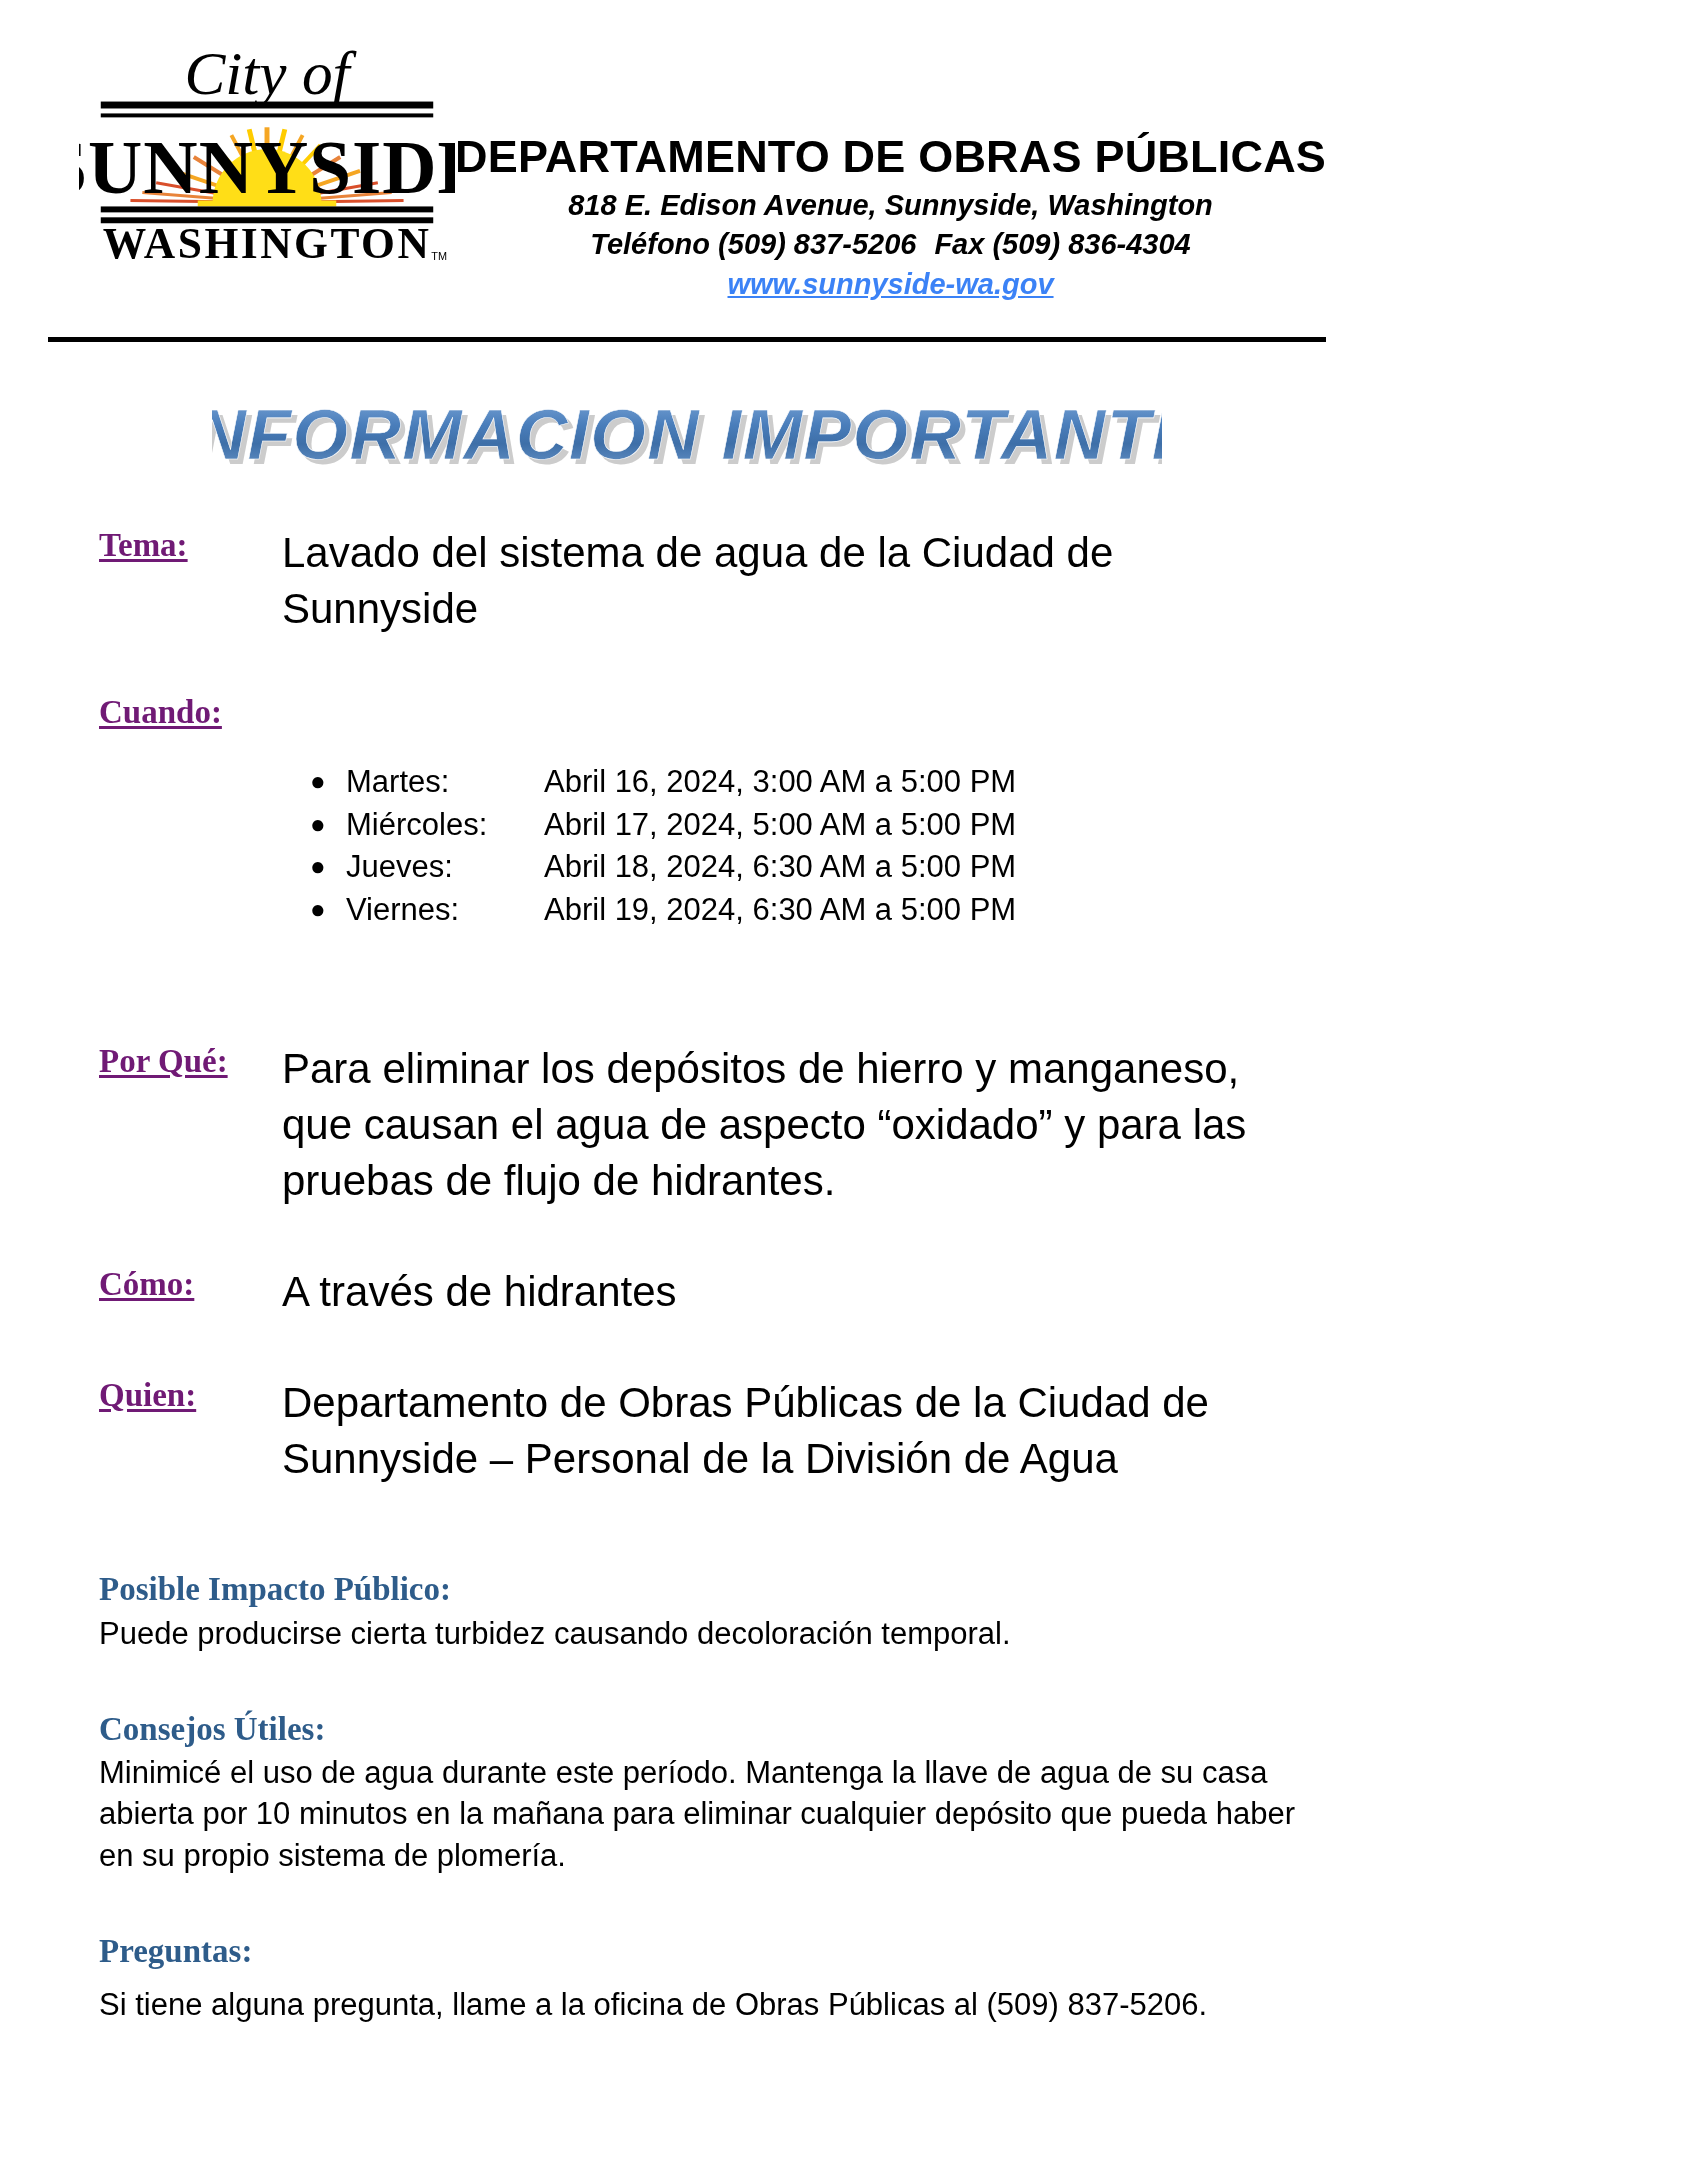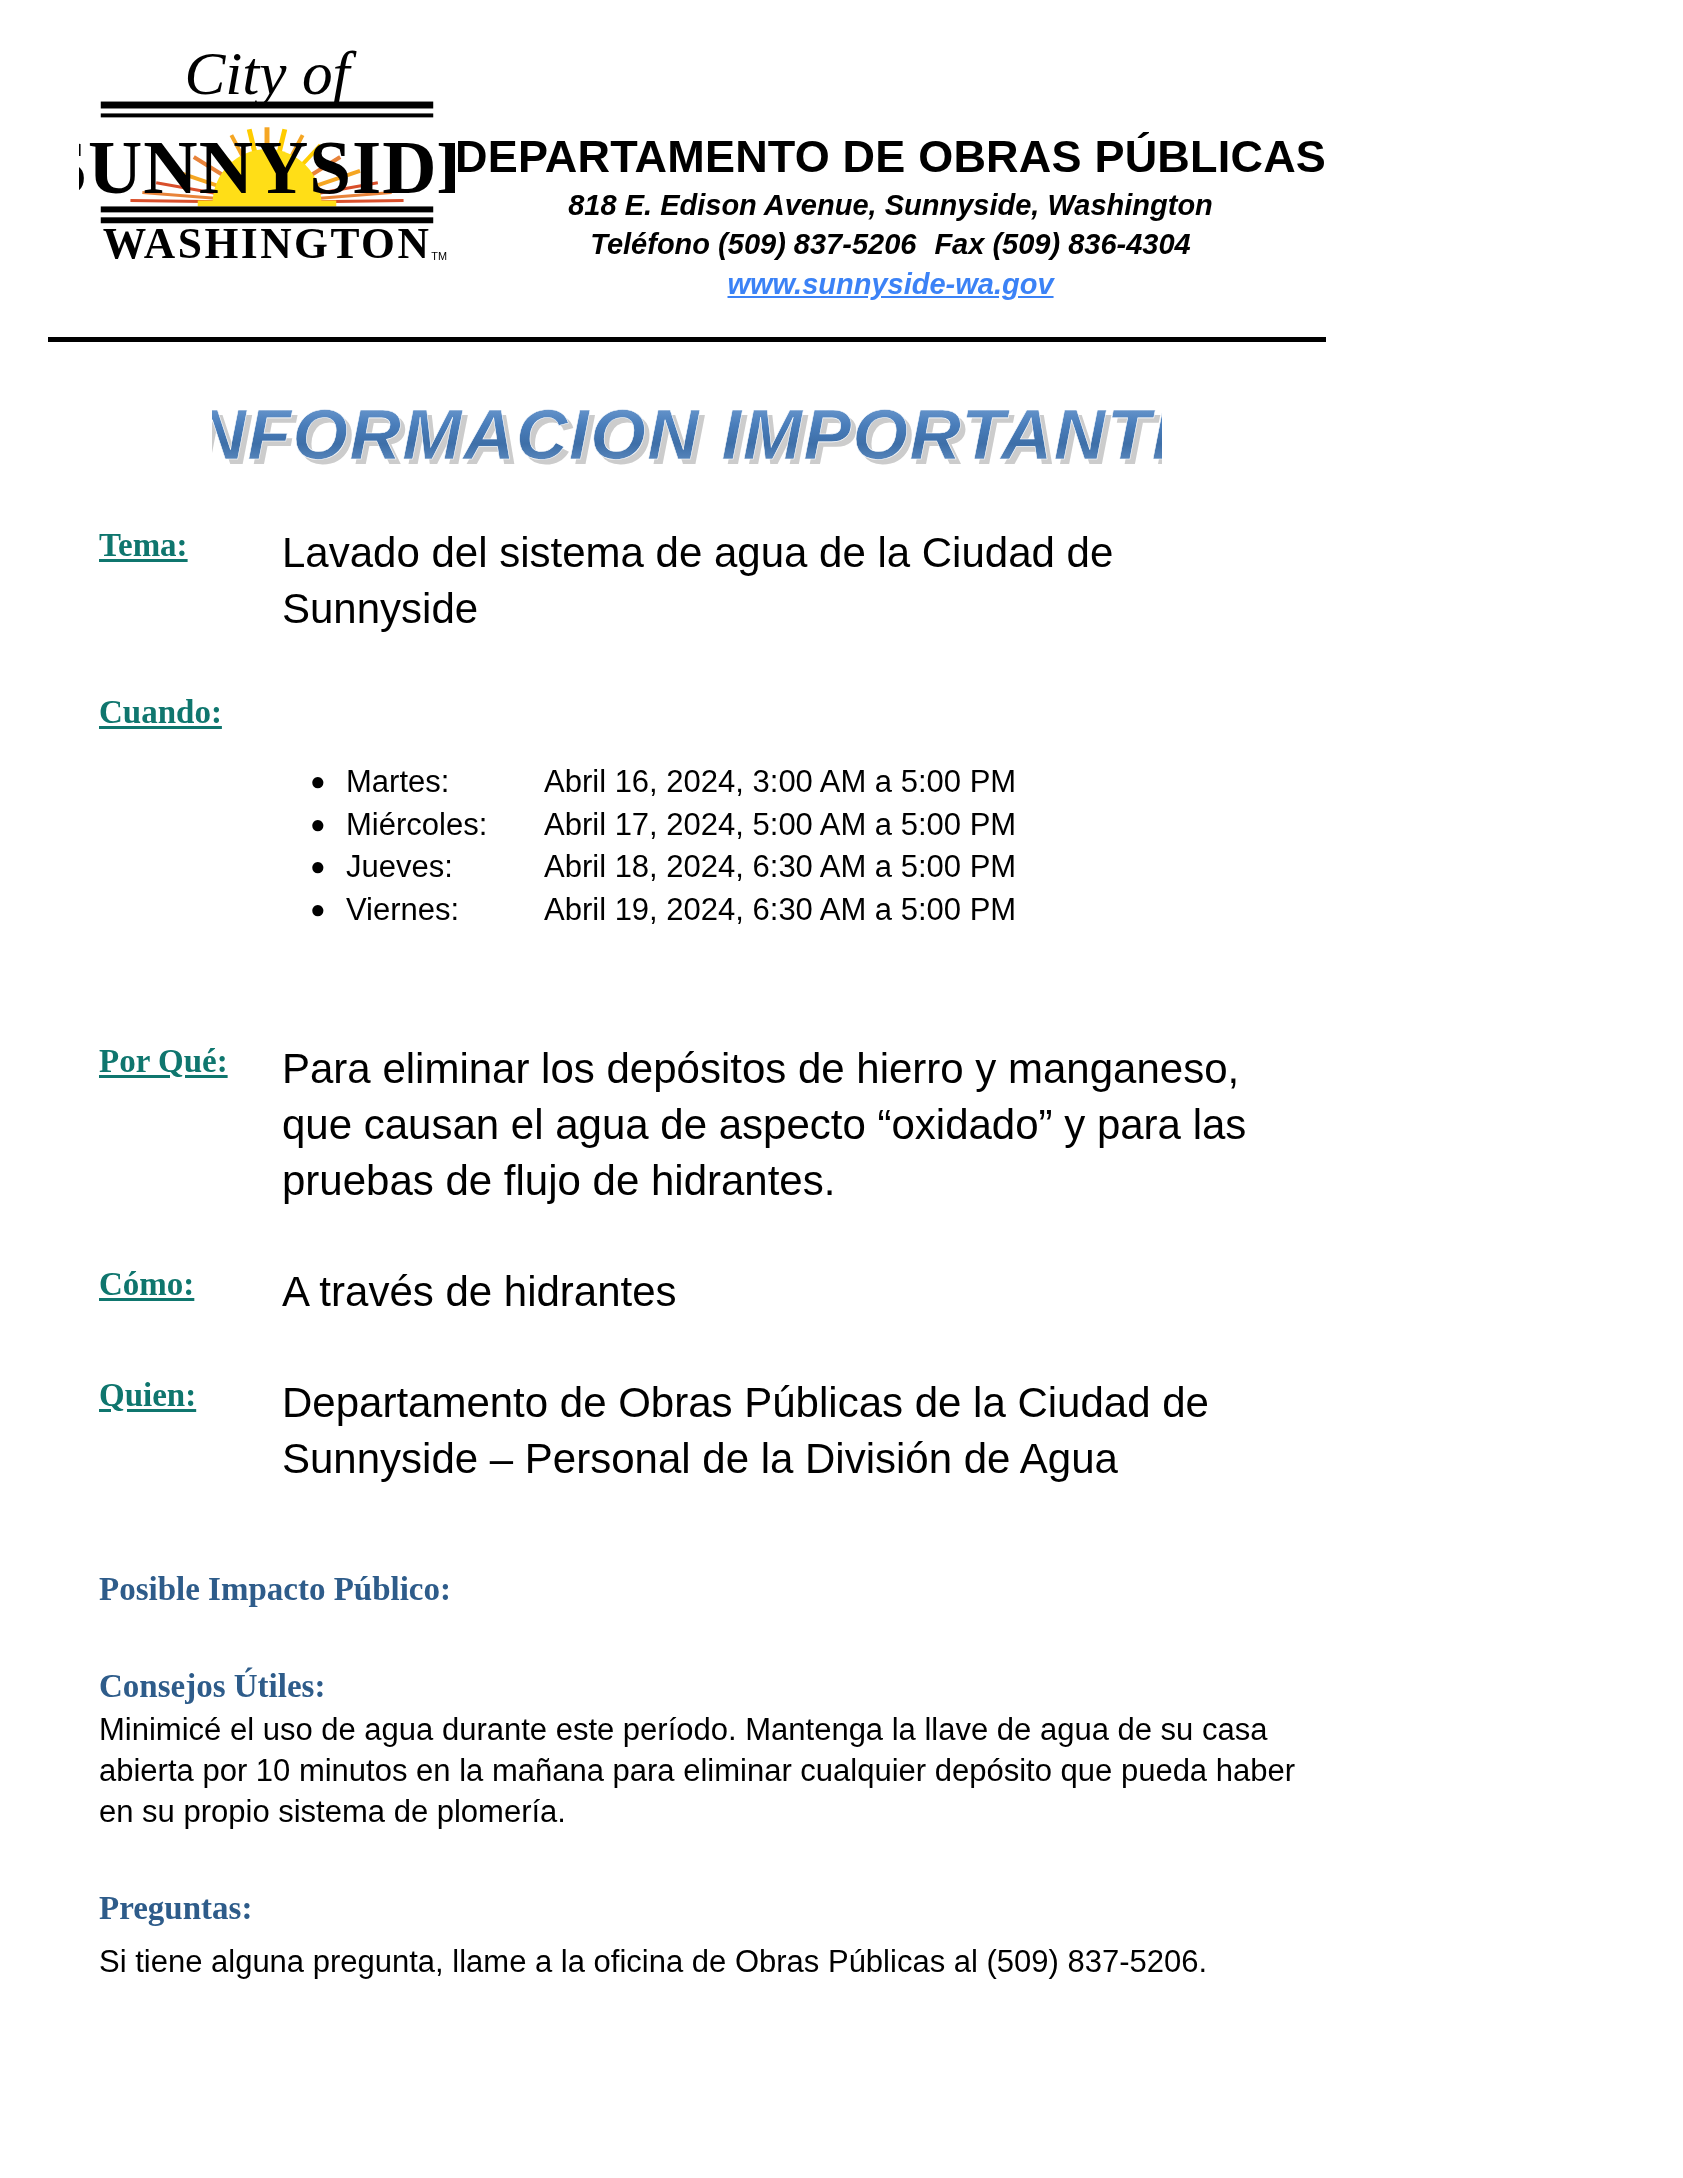--- a/index.html
+++ b/index.html
@@ -112,21 +112,21 @@
   .row {
     display: flex;
     align-items: flex-start;
   }
   .label {
     flex: 0 0 183px;
     width: 183px;
     font-family: "Liberation Serif", serif;
     font-weight: bold;
     font-size: 33px;
-    color: #0f766e;
+    color: #701a75;
     text-decoration: underline;
     text-underline-offset: 3px;
     line-height: 1.25;
     white-space: nowrap;
   }
   .value {
     flex: 1 1 auto;
     font-family: "Liberation Sans", sans-serif;
     font-size: 42px;
     line-height: 1.33;
@@ -335,20 +335,21 @@
     <div class="row">
       <div class="label">Quien:</div>
       <div class="value" style="max-width:1317px;">Departamento de Obras Públicas de la Ciudad de Sunnyside – Personal de la División de Agua</div>
     </div>
 
     <div class="spacer-lg"></div>
     <div class="spacer-sm"></div>
 
     <div class="block">
       <div class="block-head">Posible Impacto Público:</div>
+      <div class="block-body">Puede producirse cierta turbidez causando decoloración temporal.</div>
     </div>
 
     <div class="spacer-lg"></div>
 
     <div class="block">
       <div class="block-head">Consejos Útiles:</div>
       <div class="block-body" style="max-width:1386px;">Minimicé el uso de agua durante este período. Mantenga la llave de agua de su casa abierta por 10 minutos en la mañana para eliminar cualquier depósito que pueda haber en su propio sistema de plomería.</div>
     </div>
 
     <div class="spacer-lg"></div>

